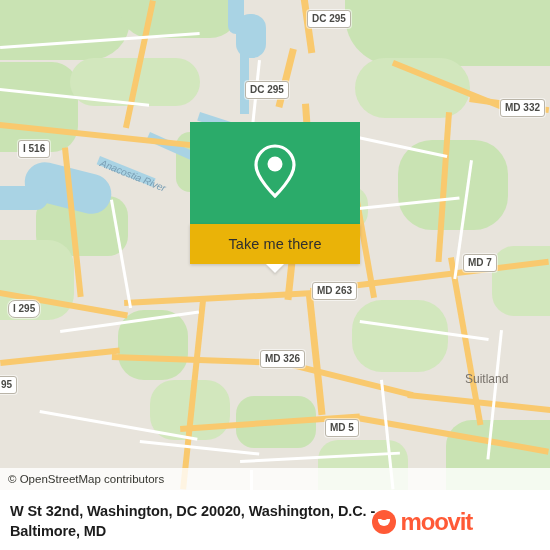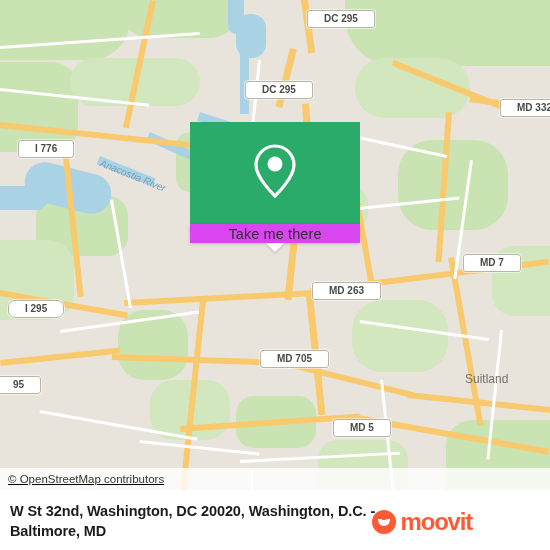--- a/index.html
+++ b/index.html
@@ -61,21 +61,21 @@
   .shield {
     position: absolute;
     background: #ffffff;
     border: 1px solid #b9b4a8;
     border-radius: 3px;
     color: #4a4a46;
     font-size: 10px;
     font-weight: bold;
     line-height: 15px;
     height: 16px;
-    padding: 0 16px;
+    padding: 0 4px;
     text-align: center;
     white-space: nowrap;
     box-shadow: 0 0 0 1px rgba(255,255,255,0.5);
   }
   .place-label {
     position: absolute;
     color: #77716a;
     font-size: 12px;
     font-weight: normal;
     white-space: nowrap;
@@ -98,22 +98,22 @@
   .popup-top {
     width: 170px;
     height: 102px;
     background: #2bab6a;
     display: flex;
     align-items: center;
     justify-content: center;
   }
   .popup-bottom {
     width: 170px;
-    height: 19px;
-    background: #d946ef;
+    height: 40px;
+    background: #eab308;
     display: flex;
     align-items: center;
     justify-content: center;
     box-shadow: 0 1px 3px rgba(0,0,0,0.18);
     position: relative;
   }
   .popup-bottom .cta {
     font-size: 14.5px;
     color: #2f2f2f;
     letter-spacing: 0.1px;
@@ -133,21 +133,20 @@
   
   .attrib {
     position: absolute;
     left: 0;
     bottom: 0;
     width: 550px;
     height: 22px;
     background: rgba(255,255,255,0.80);
     display: flex;
     align-items: center;
-    text-decoration: underline;
   }
   .attrib span {
     font-size: 11.5px;
     color: #35352f;
     padding-left: 8px;
   }
 
   
   .footer {
     position: absolute;
@@ -287,27 +286,27 @@
       <div class="road minor" style="left:250px;top:470px;width:3px;height:20px;"></div>
       <div class="road minor" style="left:140px;top:440px;width:120px;height:3px;transform:rotate(6deg);"></div>
 
       <div class="river-label" style="left:98px;top:170px;transform:rotate(22deg);">Anacostia River</div>
 
       <div class="place-label" style="left:465px;top:372px;">Suitland</div>
 
       <div class="shield" style="left:307px;top:10px;">DC 295</div>
       <div class="shield" style="left:245px;top:81px;">DC 295</div>
       <div class="shield" style="left:500px;top:99px;">MD 332</div>
-      <div class="shield" style="left:18px;top:140px;">I 776</div>
+      <div class="shield" style="left:18px;top:140px;">I 516</div>
       <div class="shield" style="left:463px;top:254px;">MD 7</div>
       <div class="shield" style="left:312px;top:282px;">MD 263</div>
       <div class="shield" style="left:8px;top:300px;border-radius:7px;">I 295</div>
-      <div class="shield" style="left:260px;top:350px;">MD 705</div>
+      <div class="shield" style="left:260px;top:350px;">MD 326</div>
       <div class="shield" style="left:-4px;top:376px;">95</div>
-      <div class="shield" style="left:325px;top:419px;margin-left:8px;">MD 5</div>
+      <div class="shield" style="left:325px;top:419px;">MD 5</div>
     </div>
 
     <div class="popup">
       <div class="popup-top">
         <span>
           <svg width="46" height="56" viewBox="0 0 46 56" aria-hidden="true">
             <path d="M23 3 C12.5 3 4 11.5 4 22 C4 35 23 53 23 53 C23 53 42 35 42 22 C42 11.5 33.5 3 23 3 Z" fill="none" stroke="#ffffff" stroke-width="3.2"></path>
             <circle cx="23" cy="21" r="7.5" fill="#ffffff"></circle>
           </svg>
         </span>

